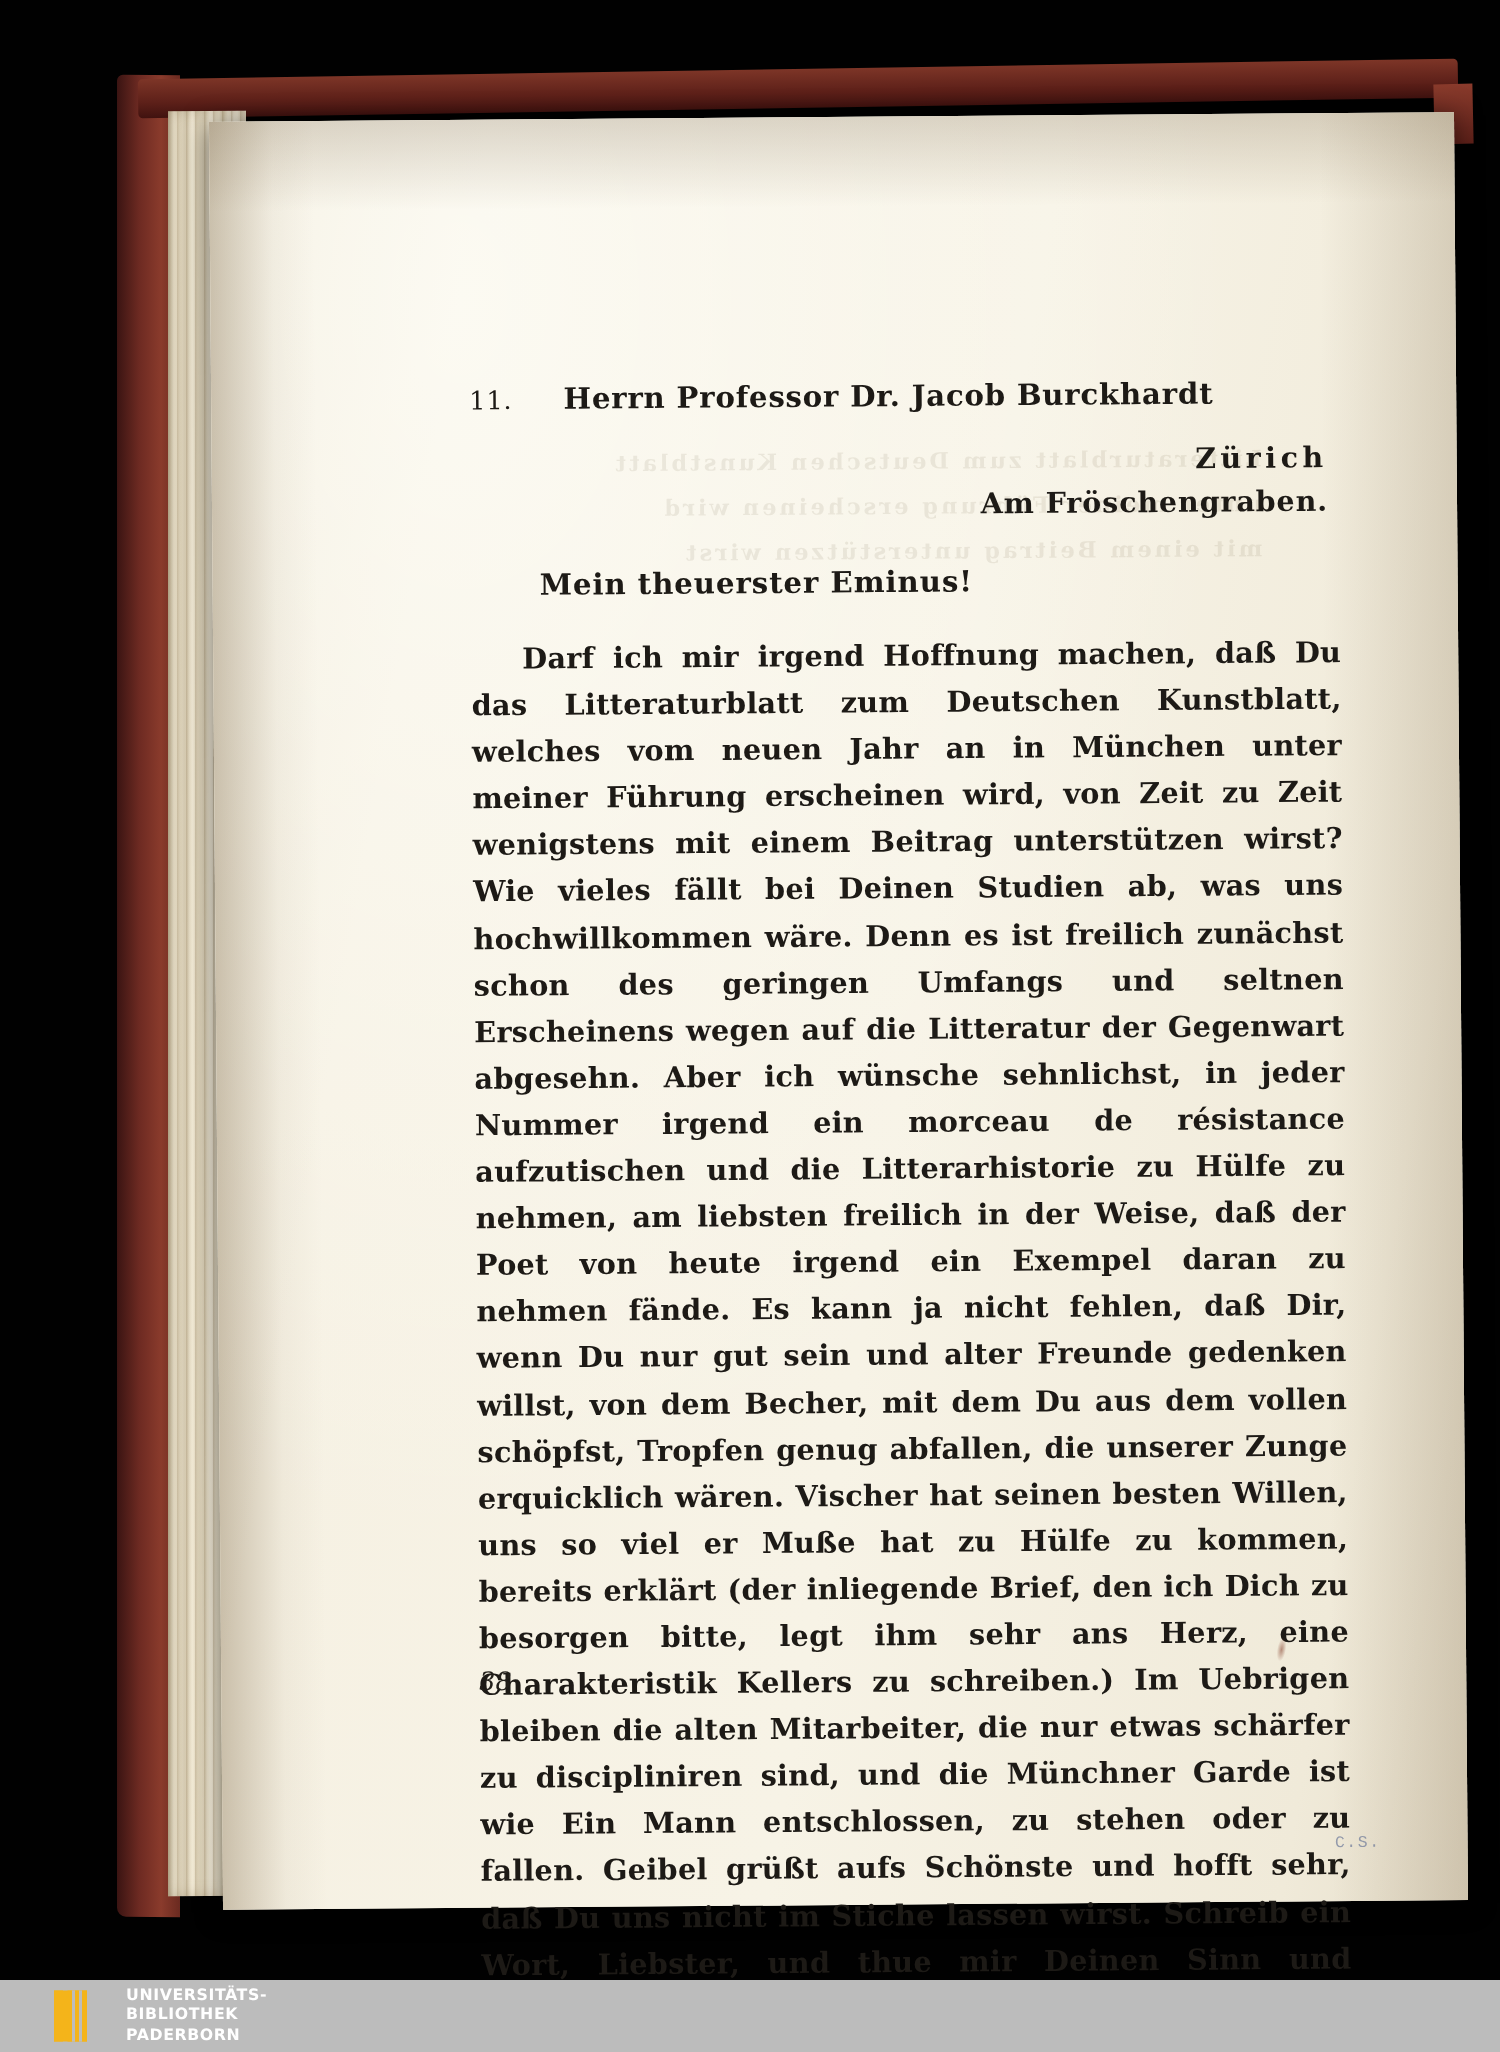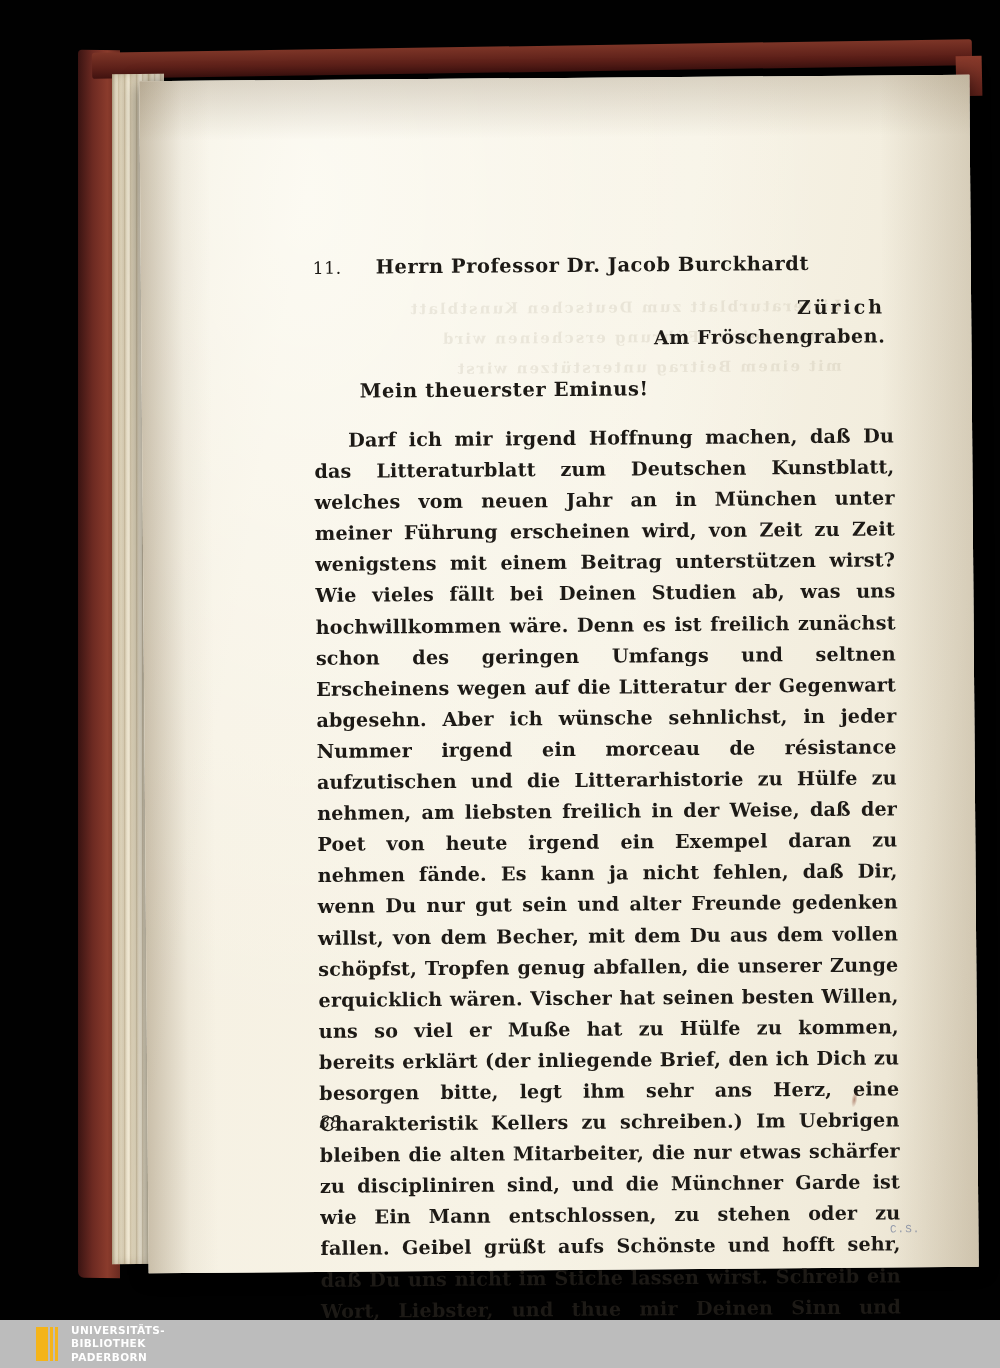--- a/index.html
+++ b/index.html
@@ -230,21 +230,21 @@
     width: 1000px;
     height: 48px;
     background: #bcbcbc;
   }
   .logo {
     position: absolute;
     left: 36px;
     bottom: 4px;
     display: flex;
     align-items: center;
-    gap: 13px;
+    gap: 26px;
   }
   .logo-mark {
     width: 22px;
     height: 34px;
     background: #f4b41a;
     position: relative;
   }
   .logo-mark::before {
     content: "";
     position: absolute;

